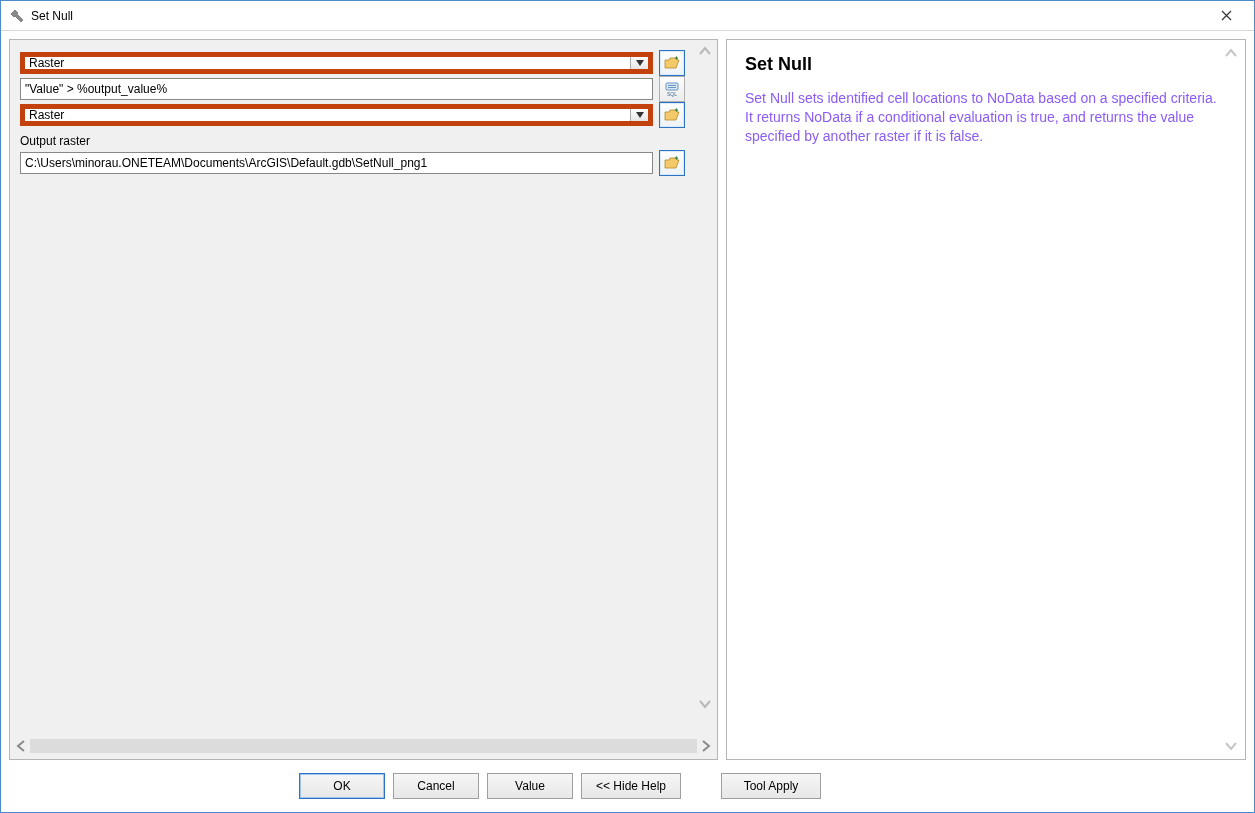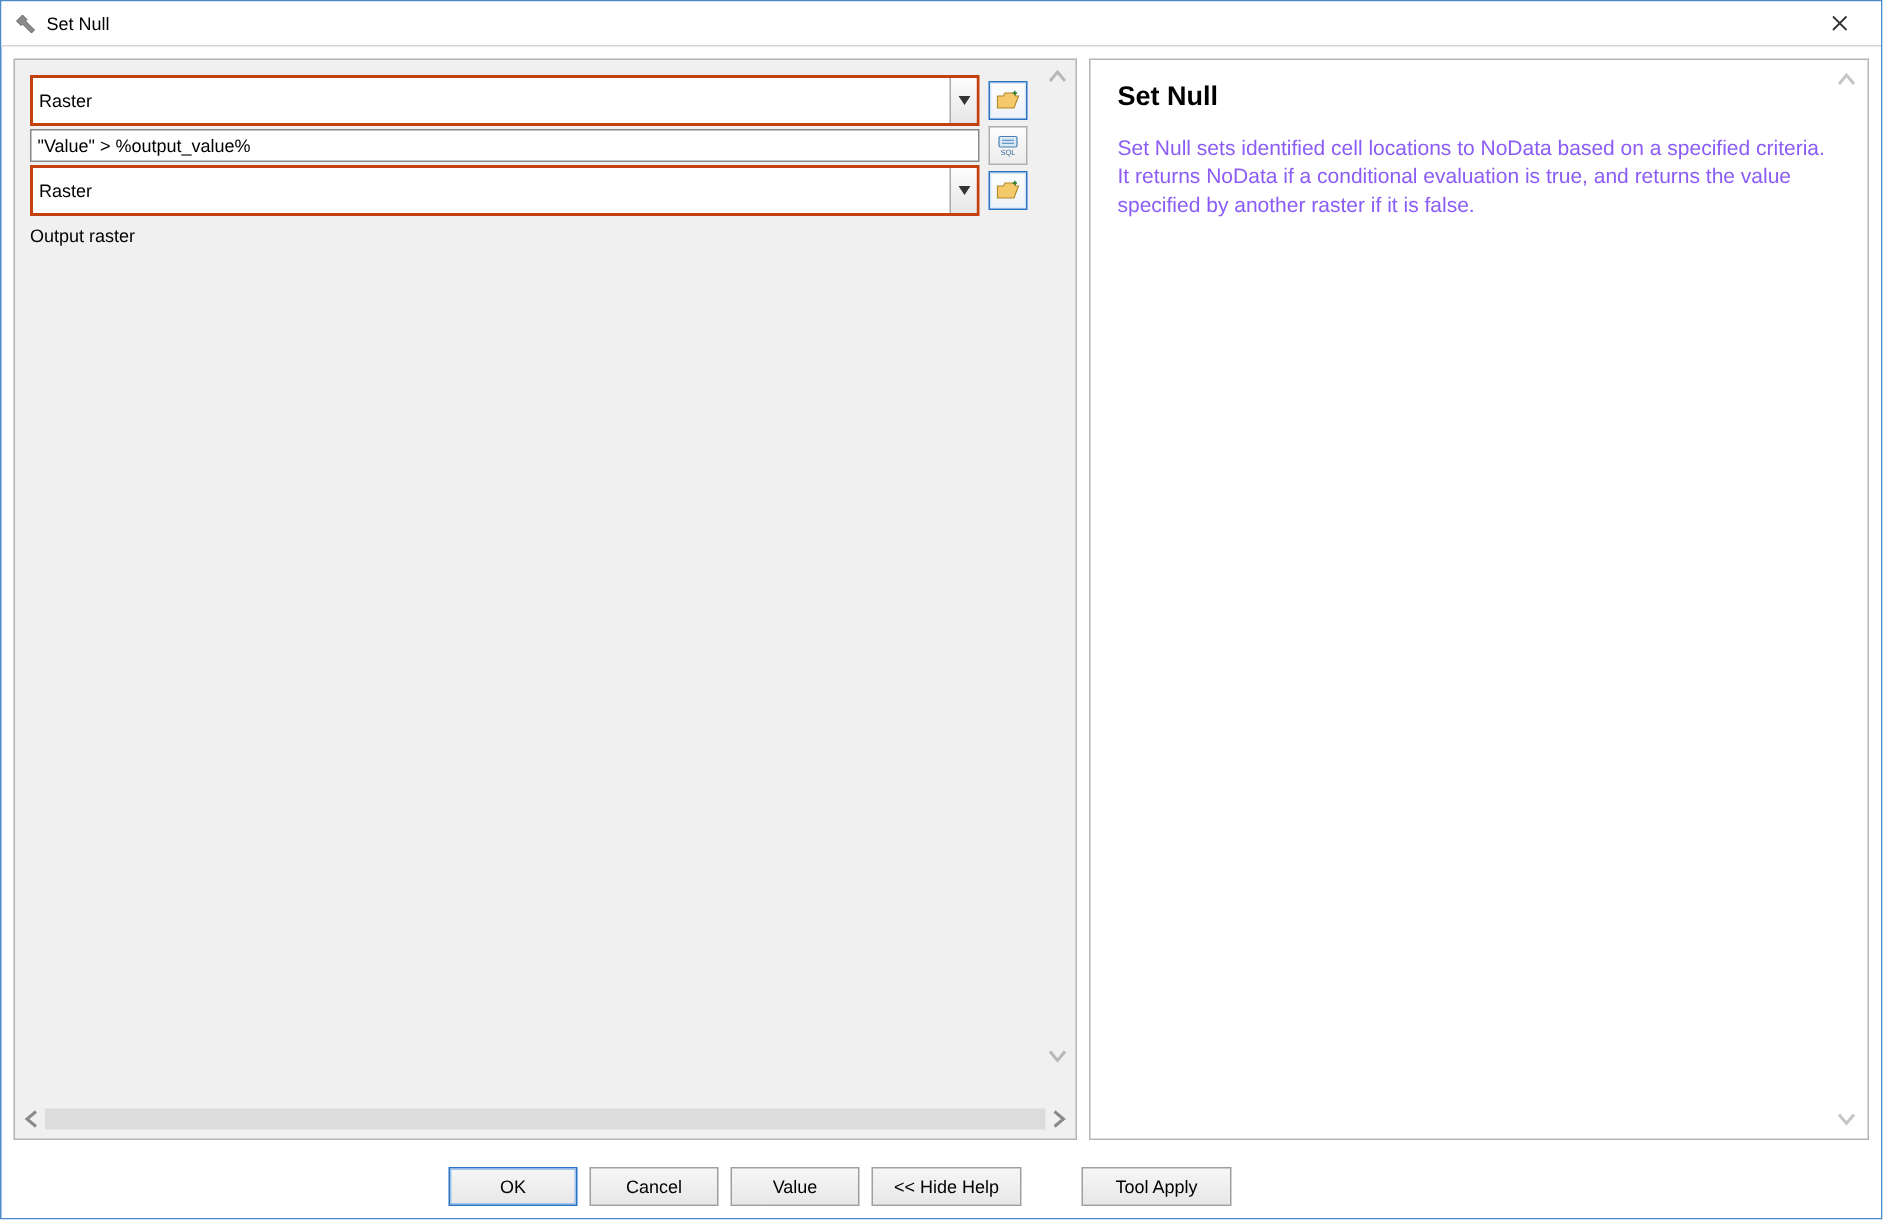--- a/index.html
+++ b/index.html
@@ -73,23 +73,23 @@
   }
   .field-label.first { margin-top: 0; }
   .field-row {
     display: flex;
     align-items: center;
     gap: 6px;
   }
   .combo {
     flex: 1;
     display: flex;
-    border: 2px solid #c2410c;
-    background: #fff;
-    height: 34px;
+    border: 5px solid #c2410c;
+    background: #fff;
+    height: 22px;
     align-items: stretch;
   }
   .combo input {
     flex: 1;
     border: none;
     outline: none;
     padding: 0 4px;
     font-size: 12px;
     background: transparent;
     font-family: inherit;
@@ -192,21 +192,21 @@
     display: flex;
     flex-direction: column;
     justify-content: space-between;
     align-items: center;
     color: #c6c6c6;
   }
   .button-bar {
     height: 44px;
     border-top: 0;
     display: flex;
-    align-items: flex-end;
+    align-items: center;
     padding: 0 8px 8px 8px;
   }
   .button-group-left {
     display: flex;
     gap: 8px;
     margin-left: 290px;
   }
   .button-group-right {
     margin-left: 40px;
   }
@@ -302,20 +302,33 @@
               <span>
                 <svg width="16" height="14" viewBox="0 0 16 14">
                   <path d="M1 4 L5 4 L6 2 L13 2 L13 4 L15 4 L12 12 L1 12 Z" fill="#f3c969" stroke="#b38a2c" stroke-width="0.8"></path>
                   <path d="M11 1 L14 1 M12.5 -0.5 L12.5 2.5" stroke="#2e7d32" stroke-width="1" transform="translate(0,1)"></path>
                 </svg>
               </span>
             </div>
           </div>
 
           <div class="field-label">Output raster</div>
+          <div class="field-row">
+            <div class="textline">
+              <input type="text" value="C:\Users\minorau.ONETEAM\Documents\ArcGIS\Default.gdb\SetNull_png1" style="">
+            </div>
+            <div class="icon-btn">
+              <span>
+                <svg width="16" height="14" viewBox="0 0 16 14">
+                  <path d="M1 4 L5 4 L6 2 L13 2 L13 4 L15 4 L12 12 L1 12 Z" fill="#f3c969" stroke="#b38a2c" stroke-width="0.8"></path>
+                  <path d="M11 1 L14 1 M12.5 -0.5 L12.5 2.5" stroke="#2e7d32" stroke-width="1" transform="translate(0,1)"></path>
+                </svg>
+              </span>
+            </div>
+          </div>
         </div>
 
         <div class="vscroll-indicator">
           <span>
             <svg width="14" height="10" viewBox="0 0 14 10">
                 <path d="M2 8 L7 2 L12 8" fill="none" stroke="#b8b8b8" stroke-width="2"></path>
               </svg>
           </span>
           <span>
             <svg width="14" height="10" viewBox="0 0 14 10">

